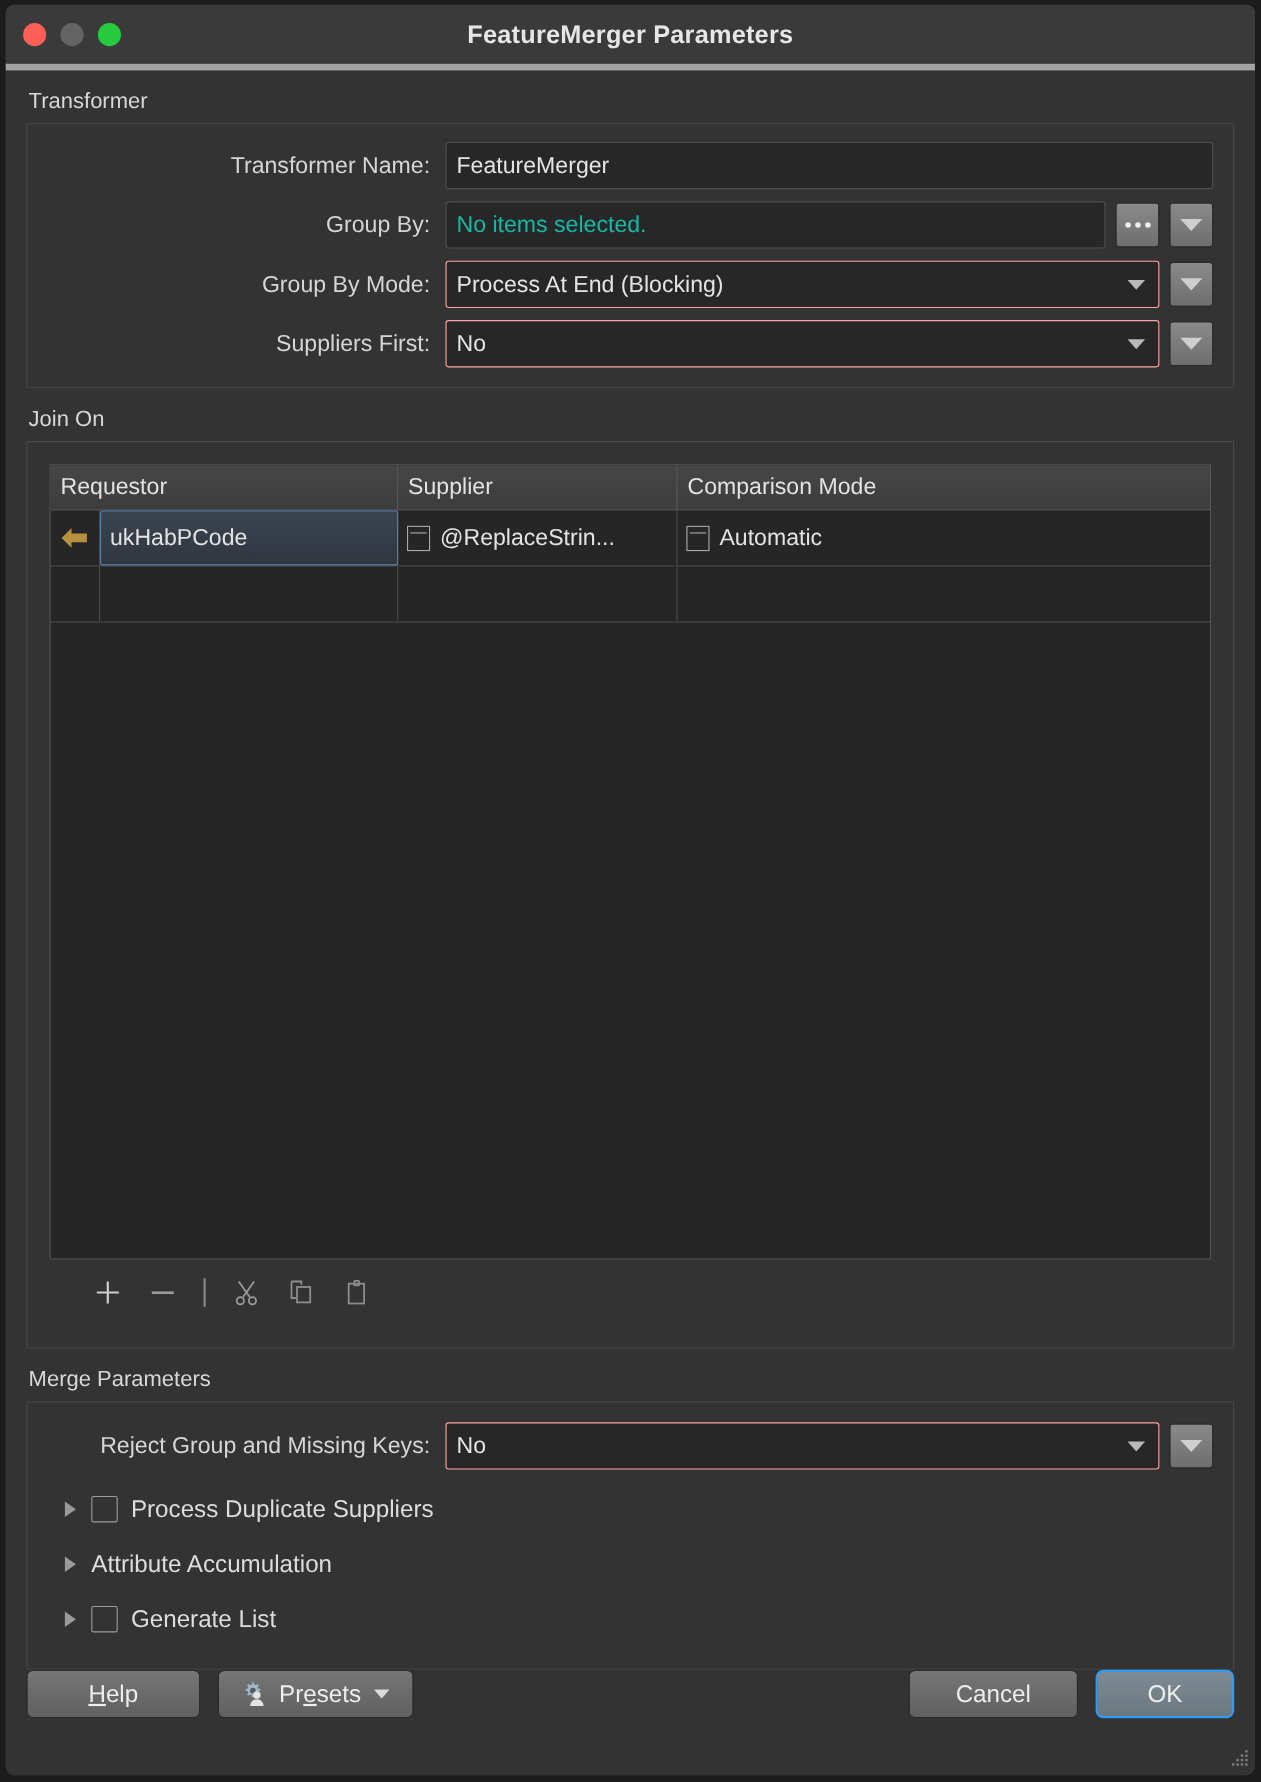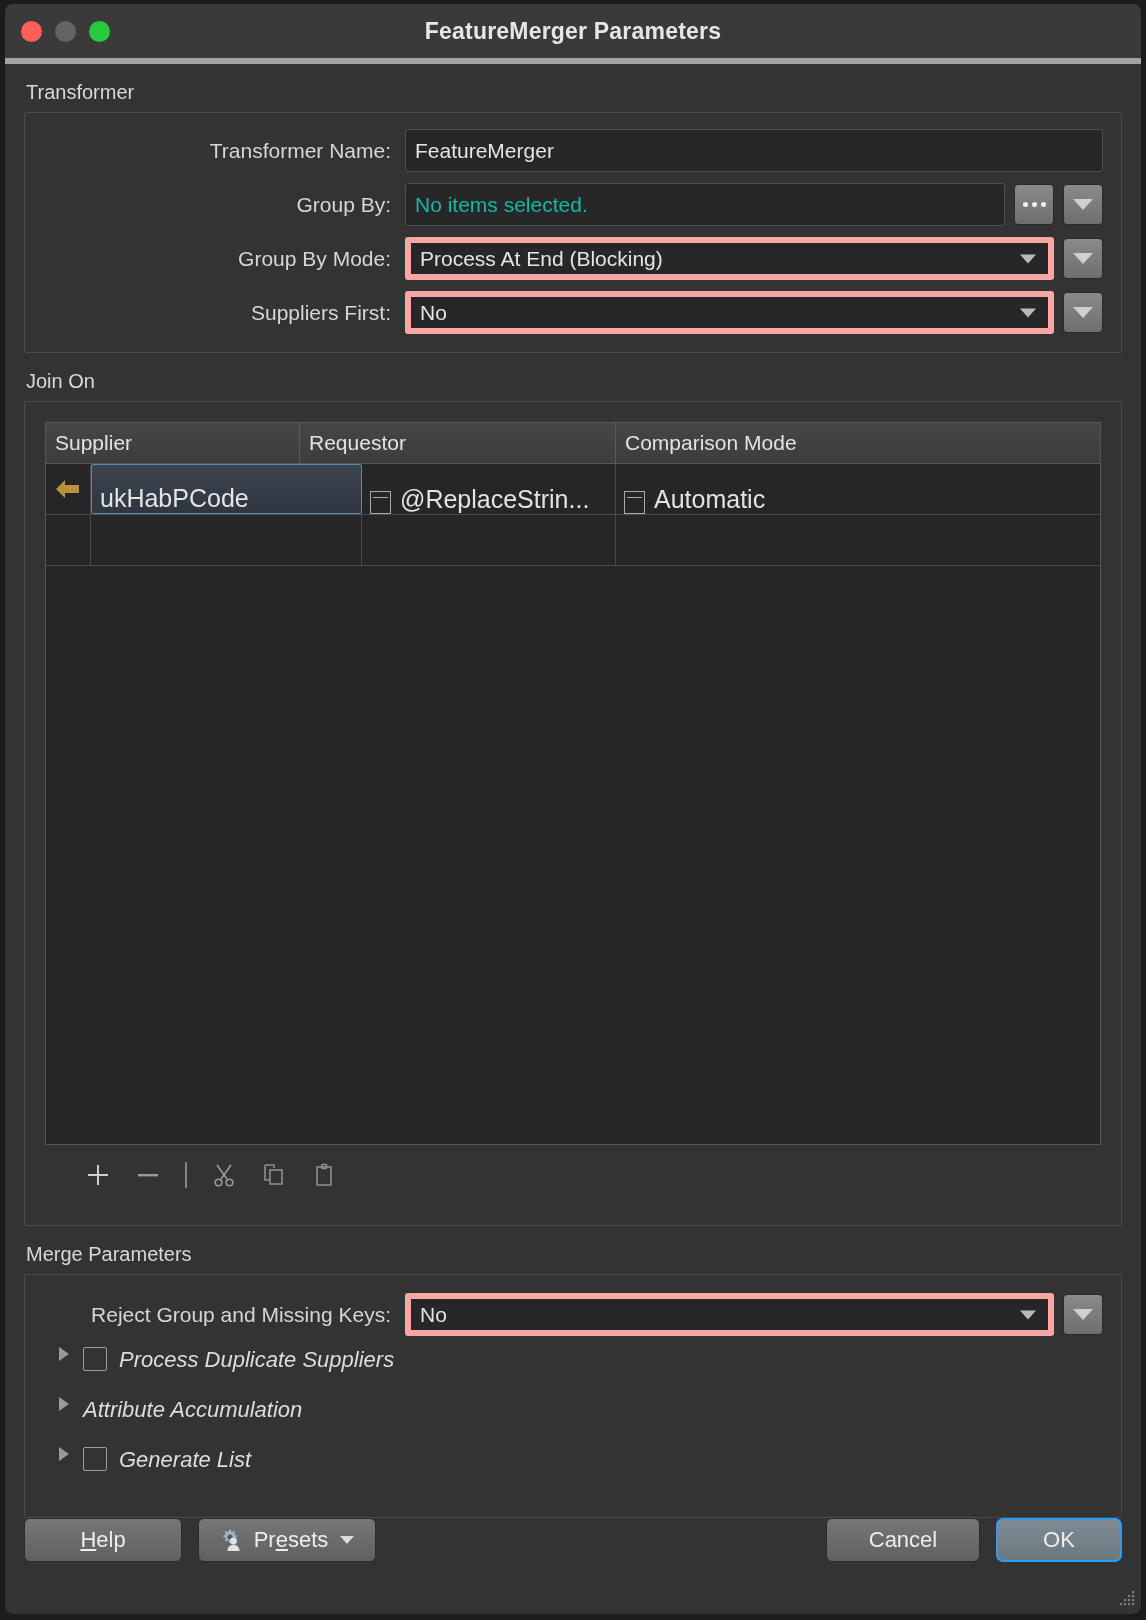--- a/index.html
+++ b/index.html
@@ -121,21 +121,21 @@
     align-items: center;
     padding: 0 9px;
     box-sizing: border-box;
   }
   .textfield.placeholder { color: #14b8a6; }
 
   .combo {
     flex: 1;
     height: 43px;
     background: #272727;
-    border: 6px solid #fca5a5;
+    border: 1px solid #fca5a5;
     border-radius: 3px;
     color: #e4e4e4;
     font-size: 21px;
     display: flex;
     align-items: center;
     padding: 0 9px;
     box-sizing: border-box;
     position: relative;
   }
   .combo .caret {
@@ -227,25 +227,25 @@
     display: flex;
     align-items: center;
     justify-content: center;
     box-sizing: border-box;
   }
   .arrow-left {
     width: 26px; height: 22px;
   }
   .cell {
     display: flex;
-    align-items: flex-end;
+    align-items: center;
     box-sizing: border-box;
     border-right: 1px solid #4a4a4a;
     color: #e3e3e3;
-    font-size: 25px;
+    font-size: 21px;
     padding-left: 8px;
     gap: 9px;
   }
   .cell.c0 { width: 271px; min-width: 271px; }
   .cell.c1 { width: 254px; min-width: 254px; }
   .cell.c2 { flex: 1; border-right: none; }
   .cell.selected {
     background: linear-gradient(#3b4450, #2f3640);
     border: 1px solid #5f86b4;
     border-radius: 2px;
@@ -285,24 +285,24 @@
     background: #868686;
     margin: 0 12px;
   }
 
   
   .mergebox {
     padding: 18px 0 20px 0;
   }
   .treerow {
     display: flex;
+    align-items: center;
     padding-left: 34px;
     height: 50px;
     gap: 0;
-    font-style: italic;
   }
   .disc {
     width: 0; height: 0;
     border-top: 7px solid transparent;
     border-bottom: 7px solid transparent;
     border-left: 10px solid #9a9a9a;
     margin-right: 14px;
     flex: 0 0 auto;
   }
   .chk {
@@ -430,22 +430,22 @@
       </div>
 
     </div>
 
     <div class="group-title">Join On</div>
     <div class="group-box joinbox">
 
       <div class="table-wrap">
 
         <div class="thead">
+          <div class="th c0">Requestor</div>
           <div class="th c1">Supplier</div>
-          <div class="th c0">Requestor</div>
           <div class="th c2">Comparison Mode</div>
         </div>
 
         <div class="trow">
           <div class="gutter">
             <svg class="arrow-left" viewBox="0 0 26 22">
               <path d="M10 2 L1 11 L10 20 L10 15 L24 15 L24 7 L10 7 Z" fill="#b8913f"></path>
             </svg>
           </div>
           <div class="cell c0 selected">

